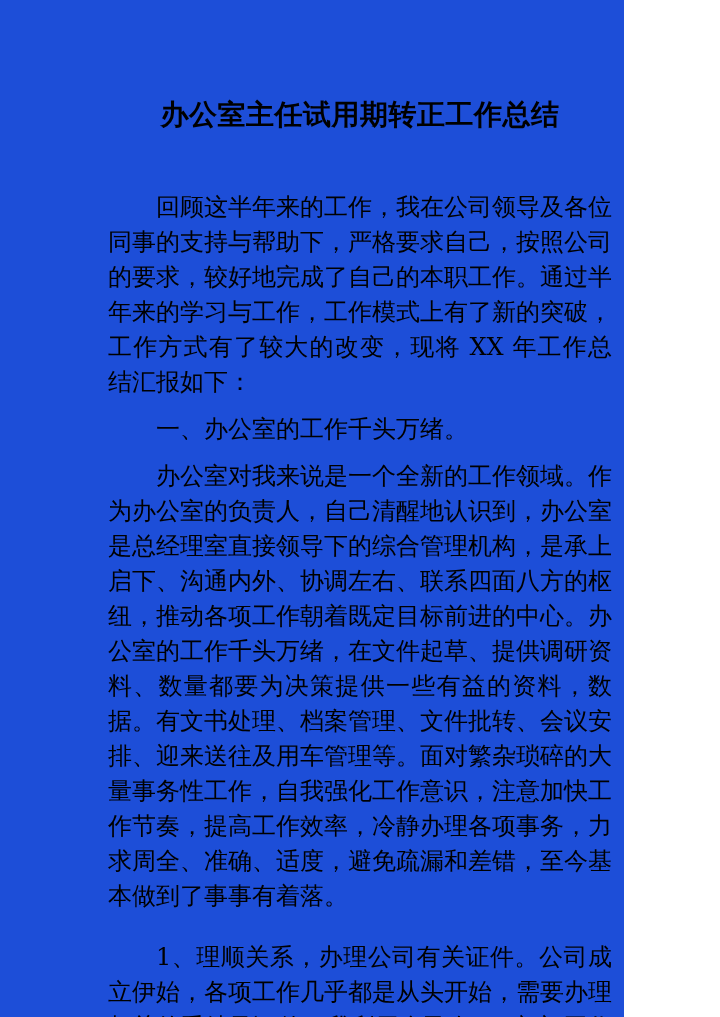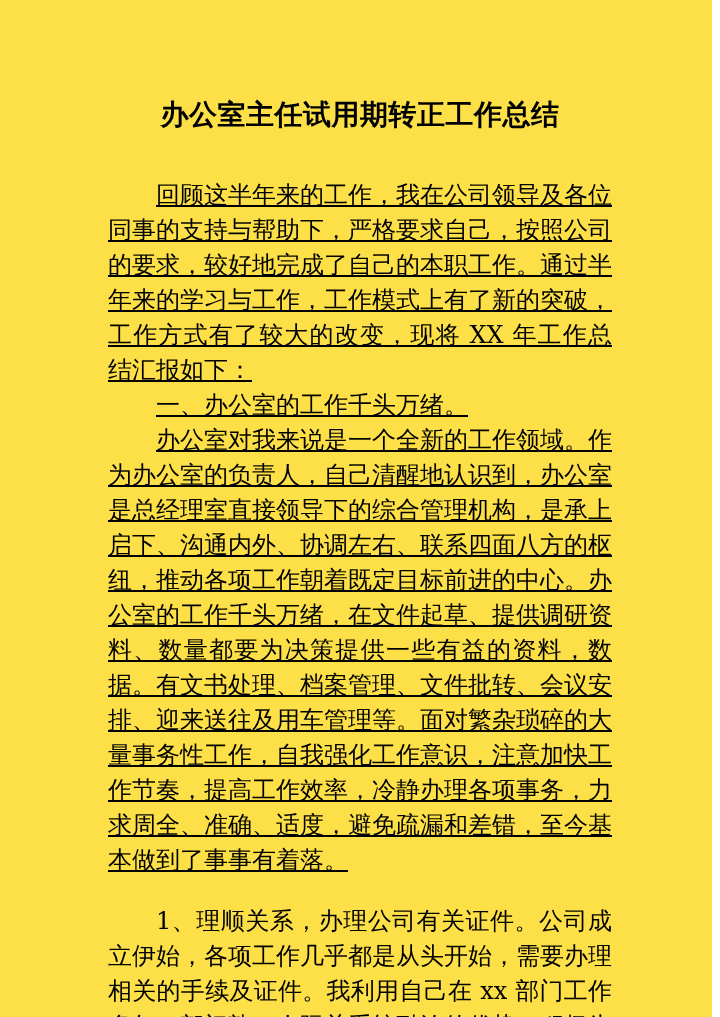--- a/index.html
+++ b/index.html
@@ -9,24 +9,24 @@
   }
   body {
     width: 720px;
     height: 1017px;
     font-family: "DejaVu Serif", "Liberation Serif", serif;
     color: #000000;
     overflow: hidden;
     position: relative;
   }
   #page {
-    width: 712px;
+    width: 624px;
     height: 1017px;
     position: relative;
-    background: #fde047;
+    background: #1d4ed8;
     box-sizing: border-box;
   }
   #doc-title {
     position: absolute;
     top: 76px;
     left: 0;
     width: 720px;
     text-align: center;
     font-size: 28px;
     line-height: 40px;
@@ -48,22 +48,21 @@
     text-justify: inter-ideograph;
     text-indent: 48px;
     margin: 0 0 0 0;
     letter-spacing: 0px;
     word-break: break-all;
   }
   .para.gap-before {
     margin-top: 26px;
   }
   .para.tight {
-    margin-top: 0;
-    text-decoration: underline;
+    margin-top: 12px;
   }
 </style>
 </head>
 <body>
 
 <div id="page">
 
   <h1 id="doc-title">办公室主任试用期转正工作总结</h1>
 
   <div id="body-text">

